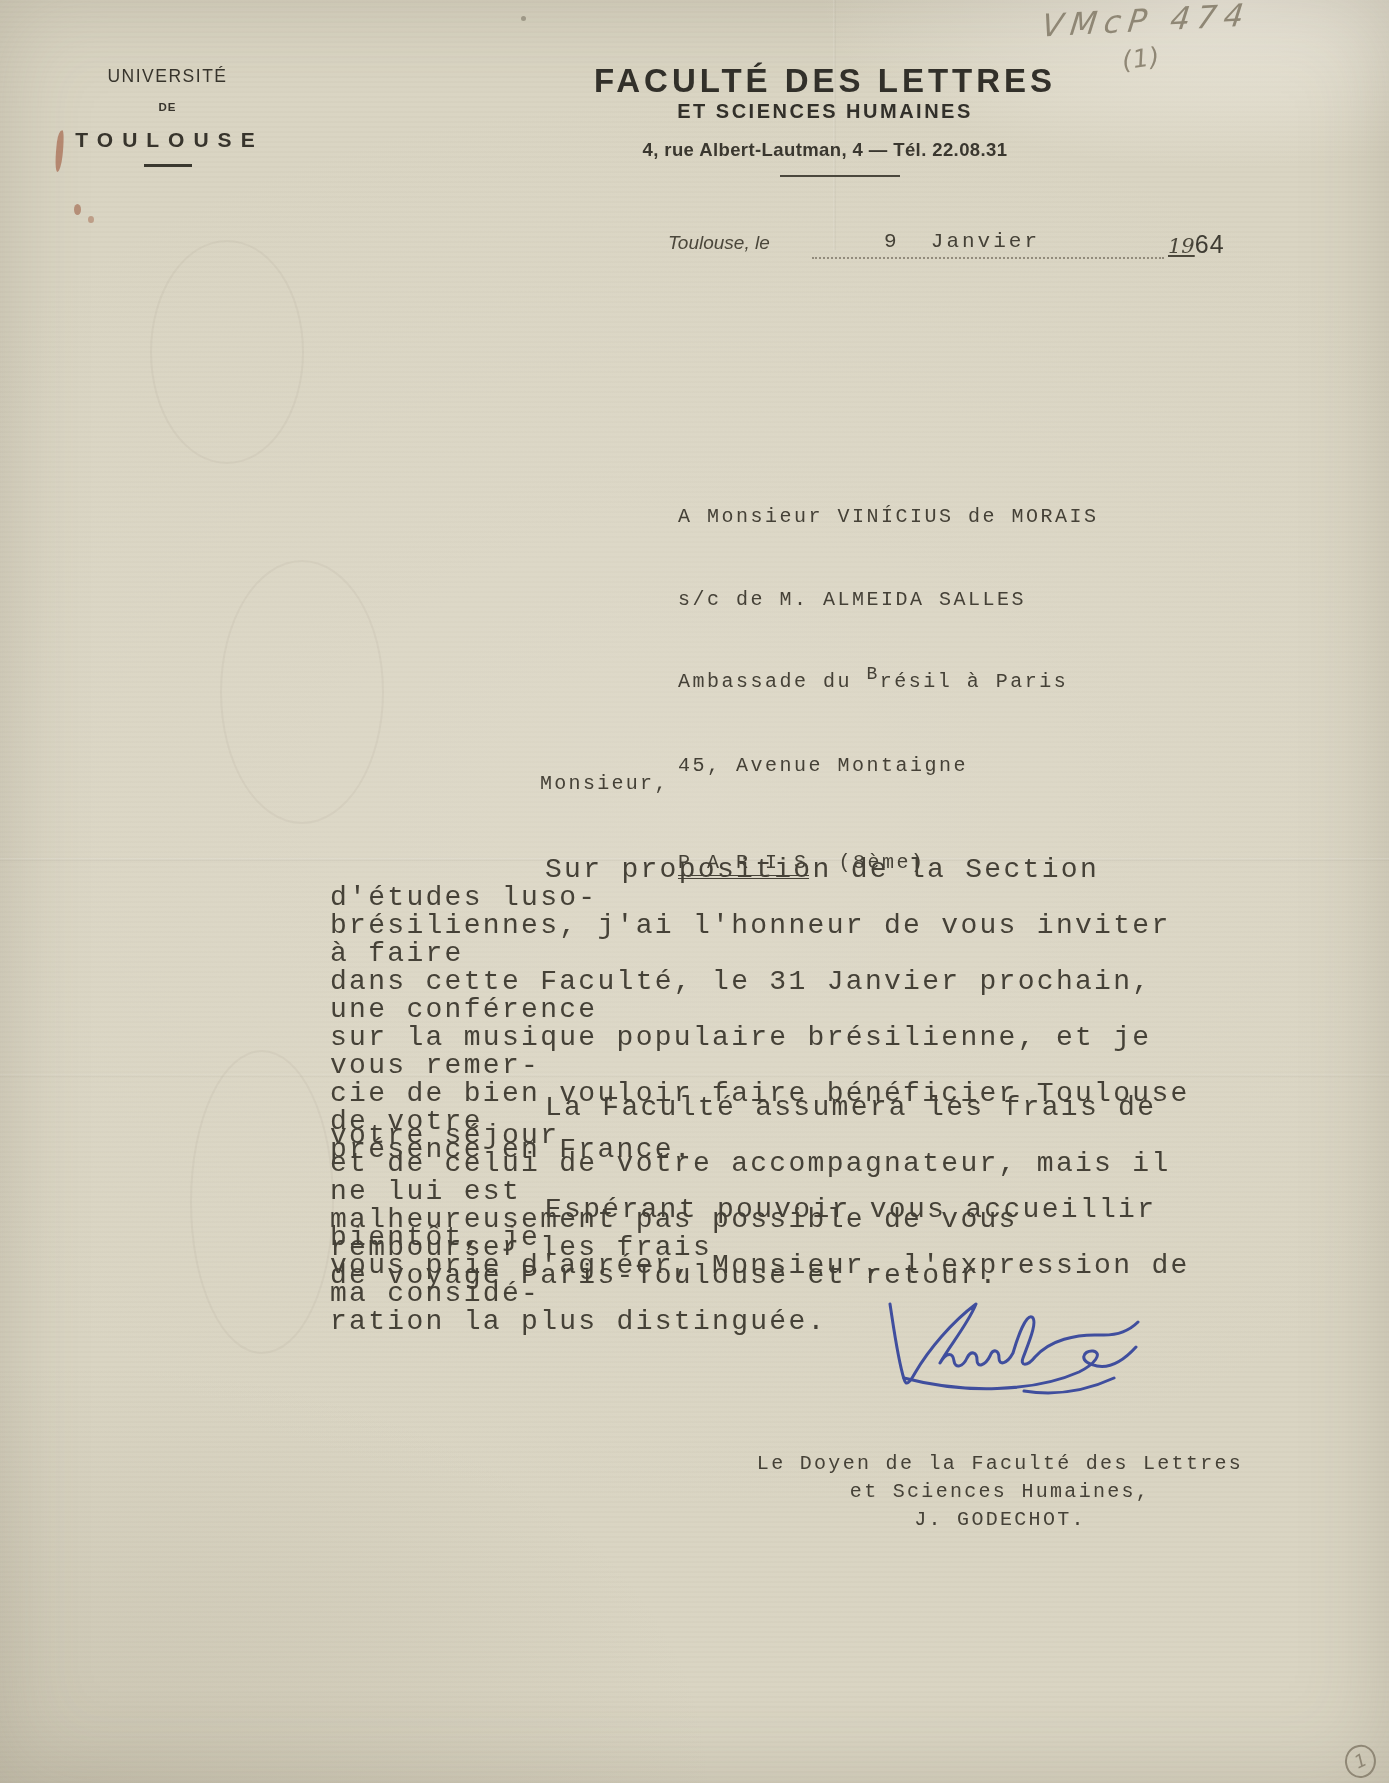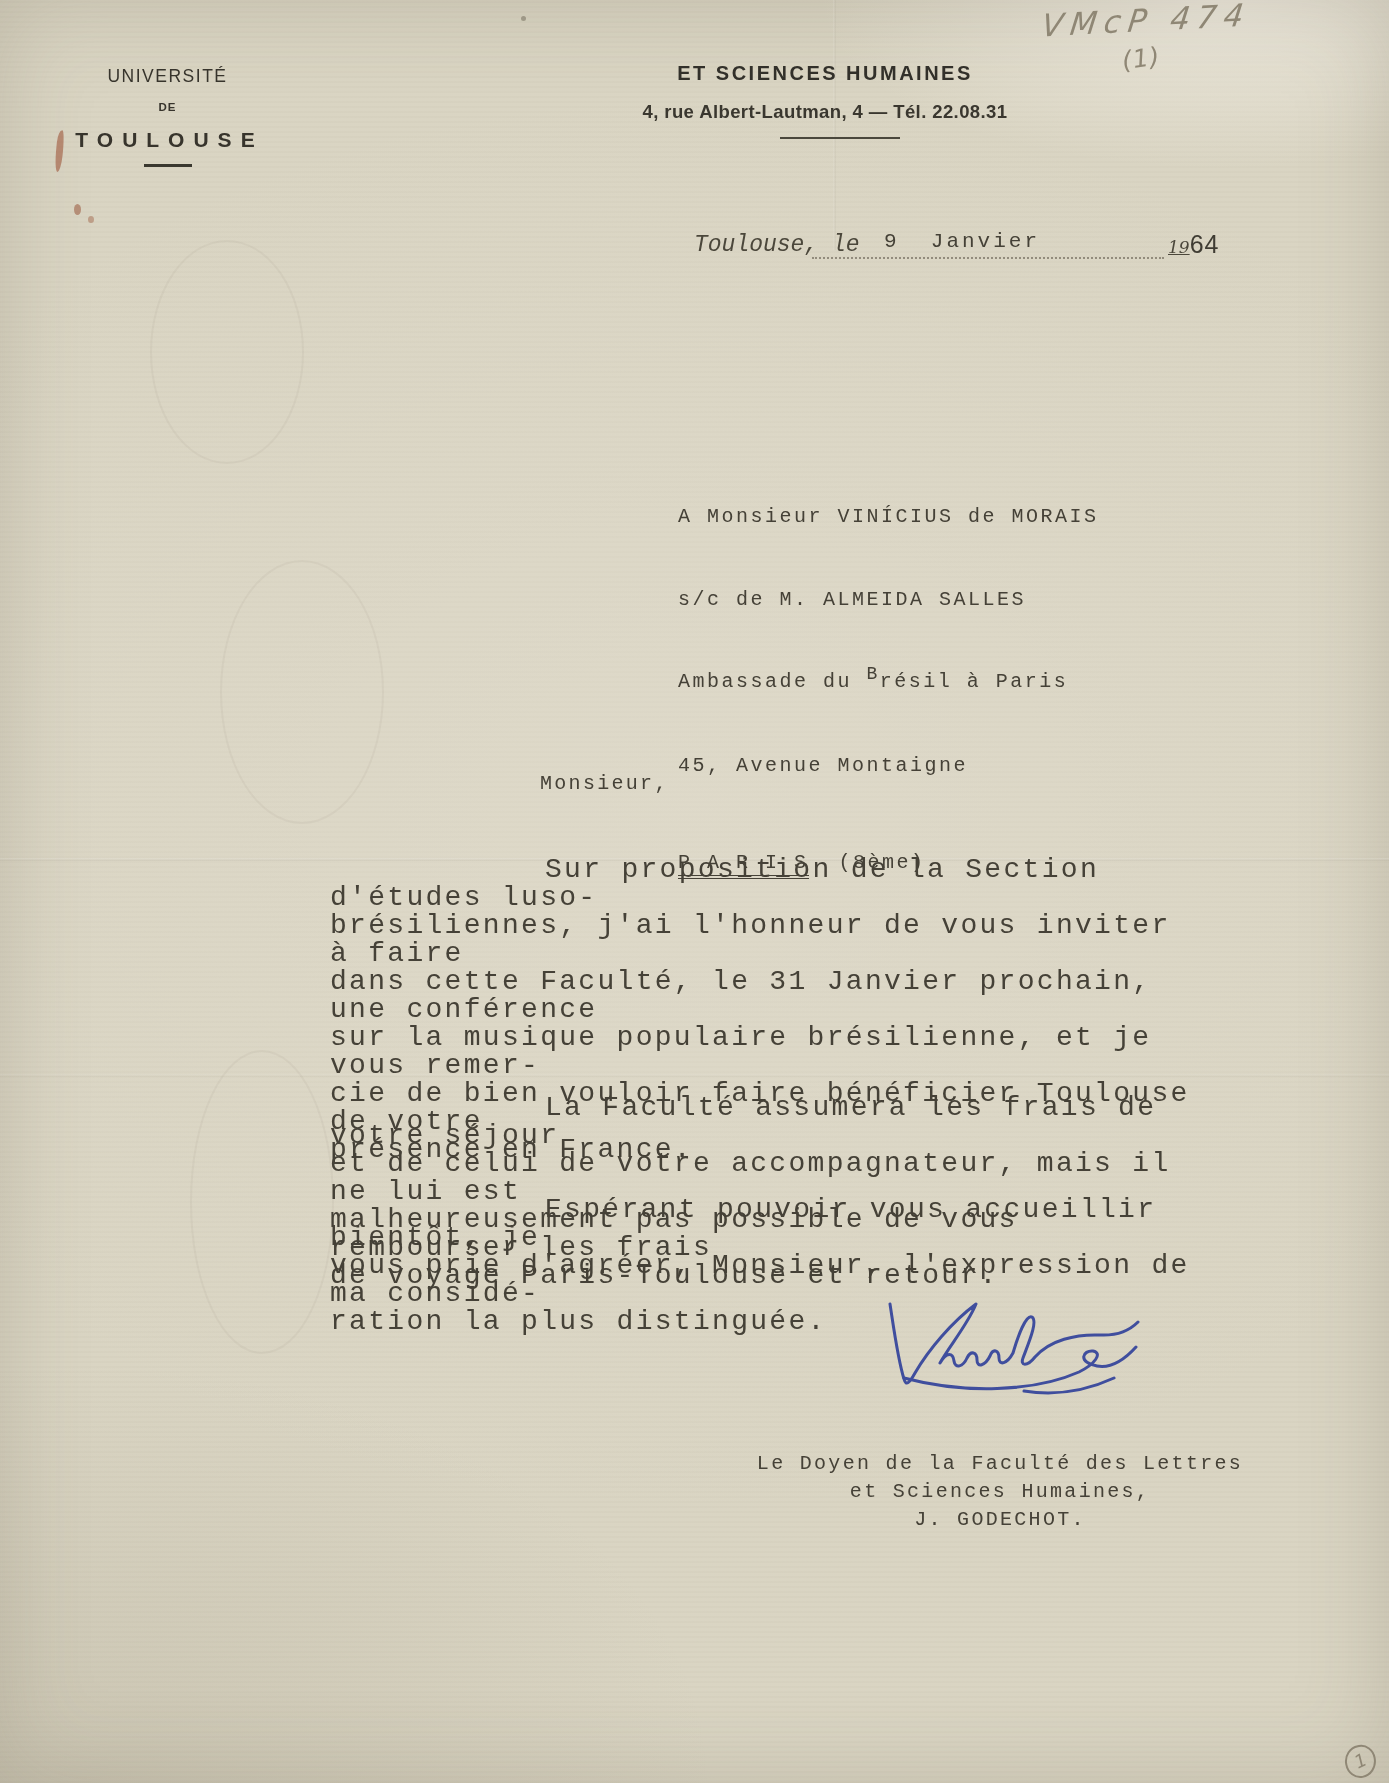--- a/index.html
+++ b/index.html
@@ -40,27 +40,27 @@
   
   .pencil{position:absolute;color:#8f8775;font-family:"DejaVu Sans",sans-serif;font-style:italic;}
   .arch-code{left:1042px;top:2px;font-size:31px;letter-spacing:7px;transform:rotate(-3deg) skewX(-10deg);white-space:nowrap;}
   .arch-num{left:1122px;top:44px;font-size:25px;letter-spacing:1px;transform:rotate(-8deg);}
   .page-circle{position:absolute;left:1345px;top:1745px;width:27px;height:29px;border:2px solid #8f8775;
     border-radius:50% 46% 52% 48%;transform:rotate(-10deg);text-align:center;}
   .page-circle span{display:inline-block;font-family:"DejaVu Sans",sans-serif;font-style:italic;color:#8f8775;
     font-size:18px;line-height:27px;transform:rotate(-15deg);}
   
   .dateline{position:absolute;left:0;top:230px;width:1389px;height:36px;}
-  .date-place{position:absolute;left:694px;top:2px;font-family:Liberation Mono, monospace;font-style:italic;
-    font-size:23px;color:#4b473b;}
+  .date-place{position:absolute;left:668px;top:2px;font-family:Liberation Sans, sans-serif;font-style:italic;
+    font-size:19px;color:#4b473b;}
   .date-dots{position:absolute;left:812px;top:27px;width:352px;border-top:2px dotted #7b7466;opacity:.75;}
   .date-typed{position:absolute;left:884px;top:0px;font-family:"Liberation Mono",monospace;font-size:21px;
     letter-spacing:3px;color:#3f3c33;white-space:pre;}
   .date-year{position:absolute;left:1168px;top:0px;white-space:nowrap;}
-  .date-year .yr-print{font-family:"DejaVu Serif",serif;font-style:italic;font-size:17px;color:#4b473b;text-decoration:underline;}
+  .date-year .yr-print{font-family:"DejaVu Serif",serif;font-style:italic;font-size:21px;color:#4b473b;text-decoration:underline;}
   .date-year .yr-typed{font-family:"Liberation Sans",sans-serif;font-size:25px;color:#3f3c33;letter-spacing:1px;}
   
   .tw{font-family:"Liberation Mono",monospace;color:#454137;}
   .recipient{position:absolute;left:678px;top:448px;font-size:20px;letter-spacing:2.5px;line-height:27.5px;white-space:pre;}
   .recipient .sup{position:relative;top:-8px;font-size:18px;}
   .city-line{margin-top:15px;}
   .city{border-bottom:4px double #454137;padding-bottom:1px;margin-top:44px;}
   .district{margin-left:30px;}
   .salutation{position:absolute;left:540px;top:772px;font-size:20px;letter-spacing:2.3px;}
   .para{position:absolute;left:330px;width:860px;font-size:28px;letter-spacing:2.3px;line-height:28px;
@@ -91,20 +91,21 @@
   <div class="stain" style="left:521px;top:16px;width:5px;height:5px;background:rgba(85,78,62,.4);border-radius:50%"></div>
 
   <div class="uni-block">
     <div class="uni-line1">UNIVERSITÉ</div>
     <div class="uni-line2">DE</div>
     <div class="uni-line3">TOULOUSE</div>
     <div class="uni-rule"></div>
   </div>
 
   <div class="fac-block">
+    <div class="fac-title">FACULTÉ DES LETTRES</div>
     <div class="fac-sub">ET SCIENCES HUMAINES</div>
     <div class="fac-addr">4, rue Albert-Lautman, 4 — Tél. 22.08.31</div>
     <div class="fac-rule"></div>
   </div>
 
   <div class="pencil arch-code">VMcP 474</div>
   <div class="pencil arch-num">(1)</div>
   <div class="page-circle">
     <span>1</span>
   </div>

